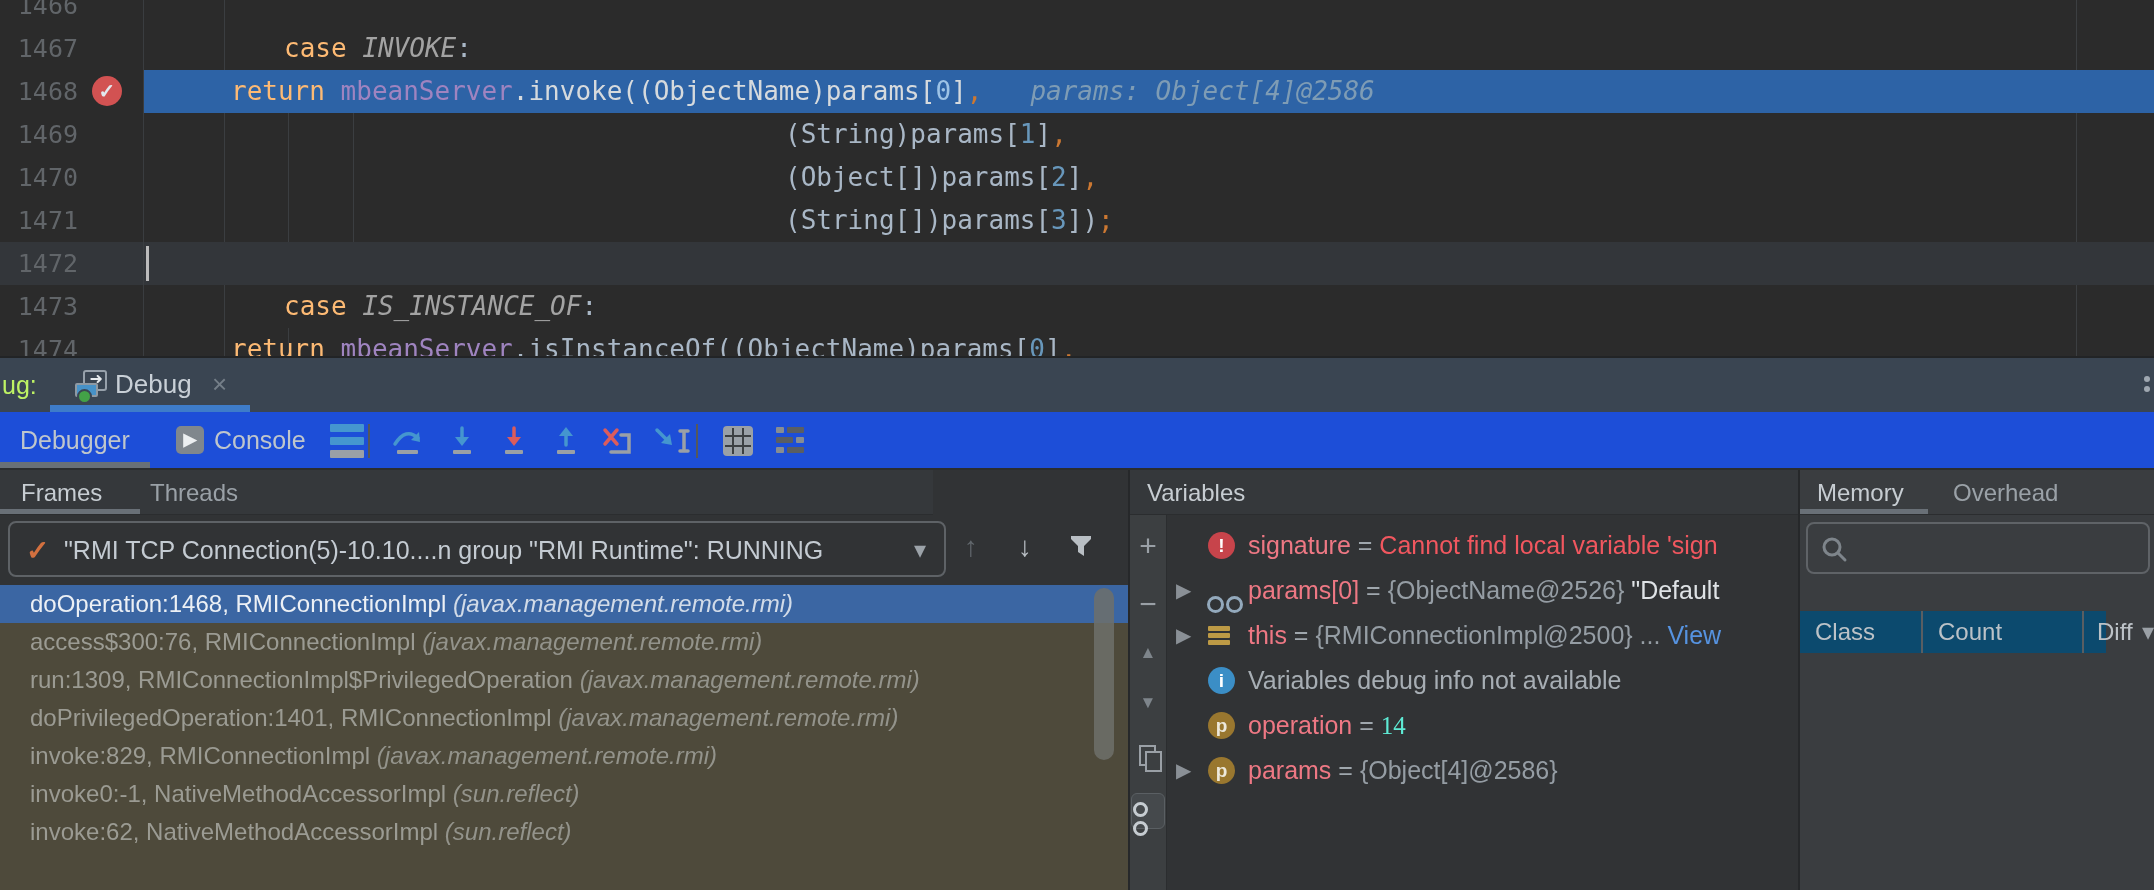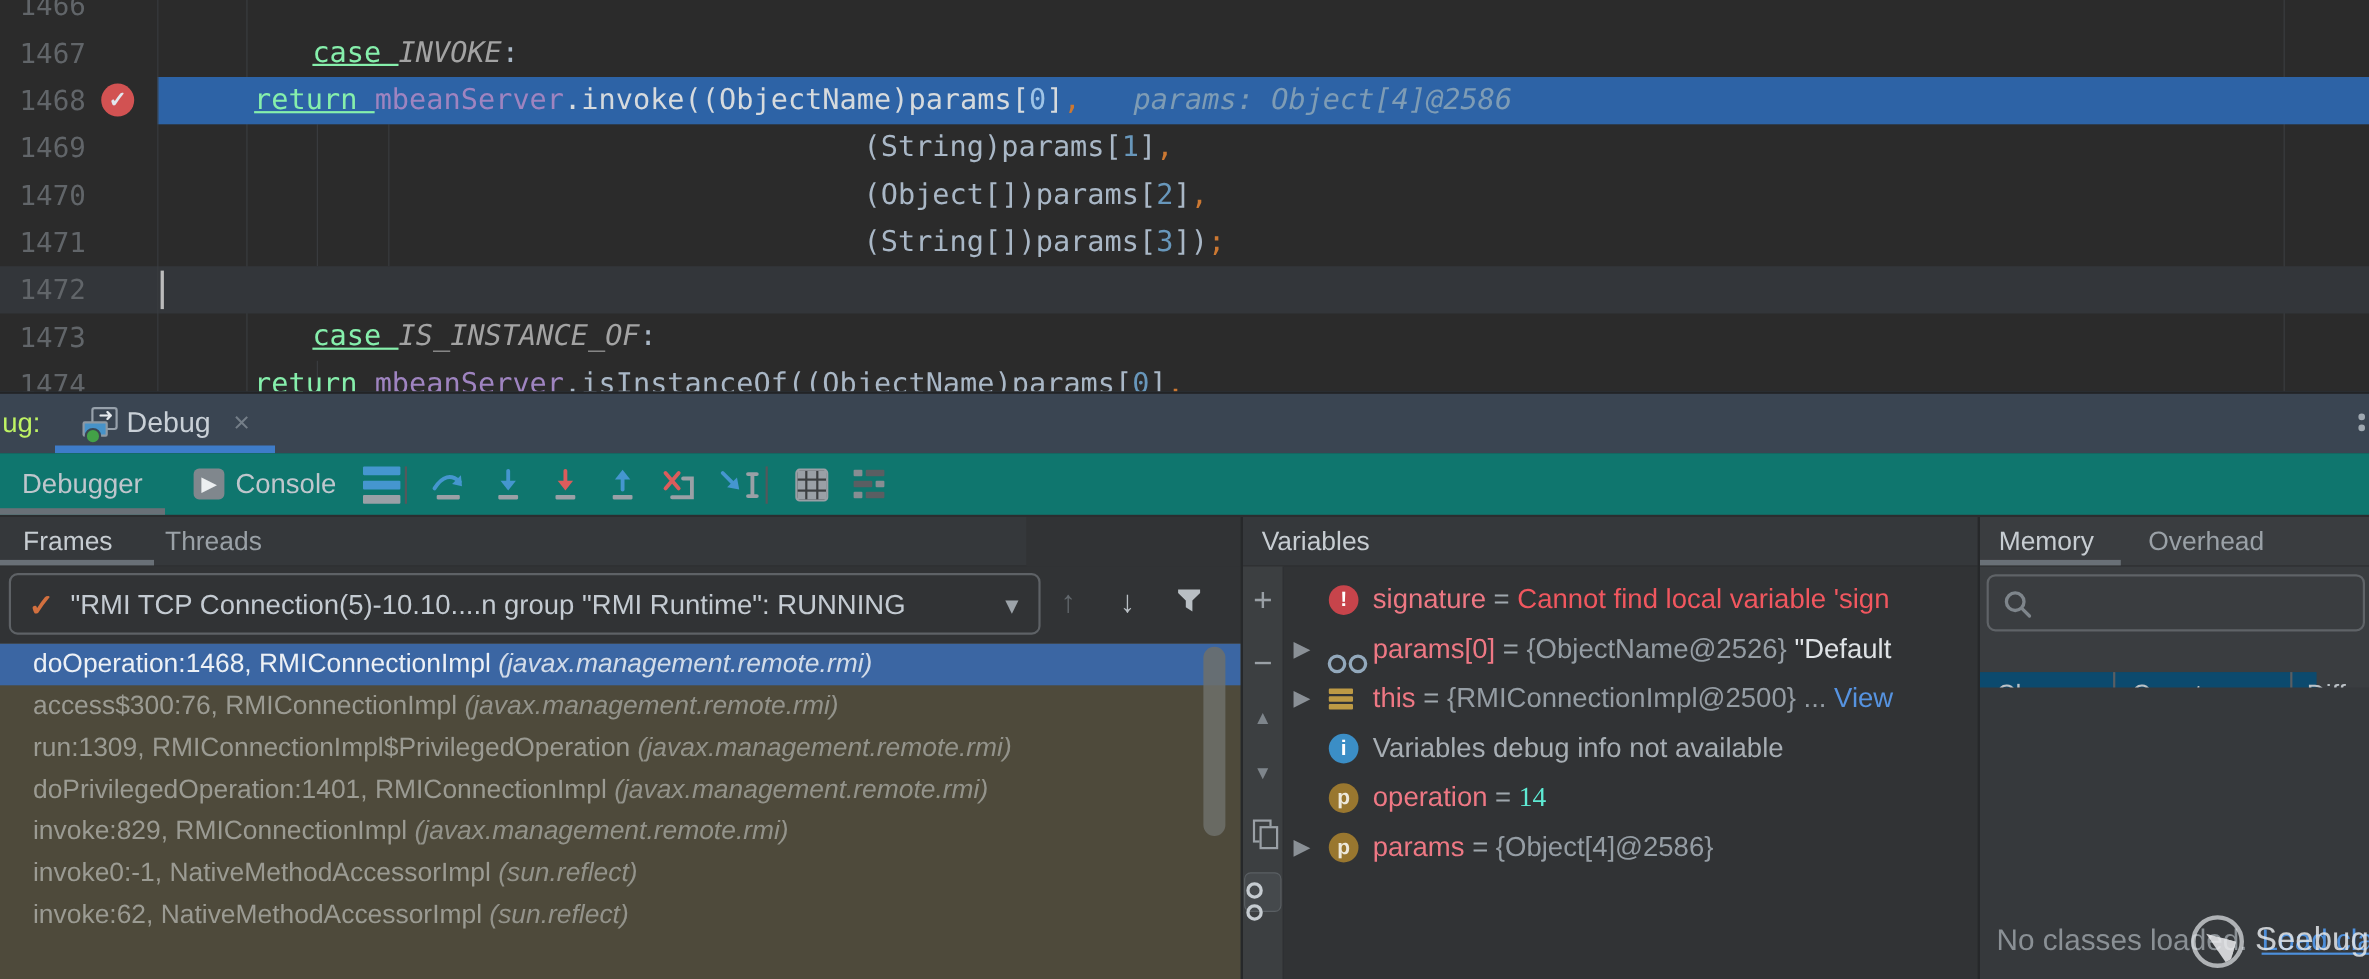--- a/index.html
+++ b/index.html
@@ -10,21 +10,21 @@
   .guide{position:absolute;width:1px;background:#3B3E41;}
   #gutter-sep{position:absolute;left:143px;top:0;width:1px;height:356px;background:#3A3D40;}
   #margin-guide{position:absolute;left:2076px;top:0;width:1px;height:356px;background:#3C3F42;}
   .crow{position:absolute;left:0;width:2154px;height:43px;white-space:nowrap;}
   .crow.exec .rowbg{position:absolute;left:143px;right:0;top:0;bottom:0;background:#2D63A6;}
   .crow.caretrow{background:#33363A;}
   .lnum{position:absolute;left:0;top:0;width:78px;text-align:right;color:#616569;
         font:25px/43px "DejaVu Sans Mono",monospace;}
   .crow pre{position:absolute;left:143px;top:0;margin:0;font:26px/43px "DejaVu Sans Mono",monospace;white-space:pre;}
   .ind9{padding-left:141px;} .ind13{padding-left:88px;text-align:right;} .ind41{padding-left:642px;}
-  .kw{color:#86efac;text-decoration:underline;} .const{color:#a3a3a3;font-style:italic;} .fld{color:#9F84C0;}
+  .kw{color:#fdba74;} .const{color:#a3a3a3;font-style:italic;} .fld{color:#9F84C0;}
   .num{color:#6897BB;} .pun{color:#CC7832;} .pln{color:#A9B7C6;}
   .exec .pln{color:#D6DADD;} .exec .num{color:#9DC3E6;}
   .hint{color:#7E9CB5;font-style:italic;margin-left:48px;}
   #bp-1468{position:absolute;left:92px;top:6px;width:30px;height:30px;border-radius:50%;background:#D25252;
            color:#E2E8EE;font:bold 20px/30px "Liberation Sans",sans-serif;text-align:center;}
   #caret{position:absolute;left:146px;top:4px;width:3px;height:35px;background:#BBBBBB;}
   
   #dbg-header{position:absolute;left:0;top:356px;width:2154px;height:56px;background:#3A4552;border-top:2px solid #222426;box-sizing:border-box;}
   #win-label{position:absolute;left:2px;top:13px;color:#bef264;font-size:25px;}
   #dbg-tab{position:absolute;left:60px;top:0;height:54px;width:200px;}
@@ -32,21 +32,21 @@
   .dbgicon{position:absolute;left:15px;top:12px;width:32px;height:30px;}
   .dbgicon .backsq{position:absolute;right:0;top:0;width:20px;height:17px;border:2px solid #97A1AB;border-radius:3px;}
   .dbgicon .arrow{position:absolute;right:4px;top:3px;color:#E6EAED;font-size:16px;line-height:12px;}
   .dbgicon .bluebar{position:absolute;left:0;bottom:3px;width:19px;height:10px;background:#4792C8;border:2px solid #8E99A3;border-radius:2px;}
   .dbgicon .greendot{position:absolute;left:2px;bottom:-4px;width:11px;height:11px;border-radius:50%;background:#43A147;border:2px solid #3A4552;}
   #dbg-tab-label{position:absolute;left:55px;top:11px;color:#C9D0D7;font-size:26px;}
   #dbg-tab-close{position:absolute;left:152px;top:11px;color:#747E88;font-size:26px;}
   #hdr-dots{position:absolute;right:2px;top:14px;width:8px;}
   #hdr-dots i{display:block;width:6px;height:6px;border-radius:50%;background:#9FA8B1;margin:4px 0;}
   
-  #toolbar{position:absolute;left:0;top:412px;width:2154px;height:58px;background:#0f766e;border-bottom:2px solid #2B2D2F;box-sizing:border-box;}
+  #toolbar{position:absolute;left:0;top:412px;width:2154px;height:58px;background:#1d4ed8;border-bottom:2px solid #2B2D2F;box-sizing:border-box;}
   #tab-debugger{position:absolute;left:20px;top:14px;color:#BFC6CC;font-size:25px;}
   #debugger-underline{position:absolute;left:0;bottom:0;width:150px;height:6px;background:#69707 7;background:#697077;}
   #console-icon{position:absolute;left:176px;top:14px;width:28px;height:28px;border-radius:5px;background:#80878D;
                 color:#ECEFF1;font:bold 17px/28px "Liberation Sans",sans-serif;text-align:center;}
   #tab-console{position:absolute;left:214px;top:14px;color:#BFC6CC;font-size:25px;}
   #hamburger{position:absolute;left:330px;top:12px;width:34px;}
   #hamburger i{display:block;height:8px;border-radius:1px;margin-bottom:5px;}
   #hamburger i:nth-child(1){background:#4596CF;} #hamburger i:nth-child(2){background:#4596CF;} #hamburger i:nth-child(3){background:#9AA0A6;}
   .tsep{position:absolute;top:12px;width:2px;height:34px;background:#55585B;}
   .stepbtn{position:absolute;top:13px;width:34px;height:32px;}
@@ -386,27 +386,15 @@
         <input value="" style="">
       </div>
       <div id="mem-thead">
         <span class="mth" style="left:15px;">Class</span>
         <div class="mthsep" style="left:121px;"></div>
         <span class="mth" style="left:138px;">Count</span>
         <div class="mthsep" style="left:282px;"></div>
         <span class="mth" style="left:297px;">Diff</span>
         <span class="mth" style="left:342px;color:#9AA0A6;">▾</span>
       </div>
-      <div id="mem-body">
-        <div id="mem-status">
-          <span id="mem-empty">No classes loaded.</span>
-          <span id="mem-load">Load cla</span>
-          <span id="watermark">
-            <span id="wm-circle">
-                <span id="wm-wedge"></span>
-              </span>
-            <span id="wm-text">Seebug</span>
-          </span>
-        </div>
-      </div>
     </div>
   </div>
 </div>
 
 </body></html>

